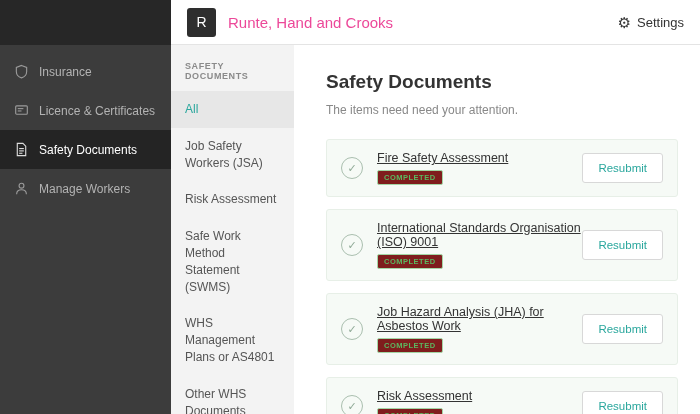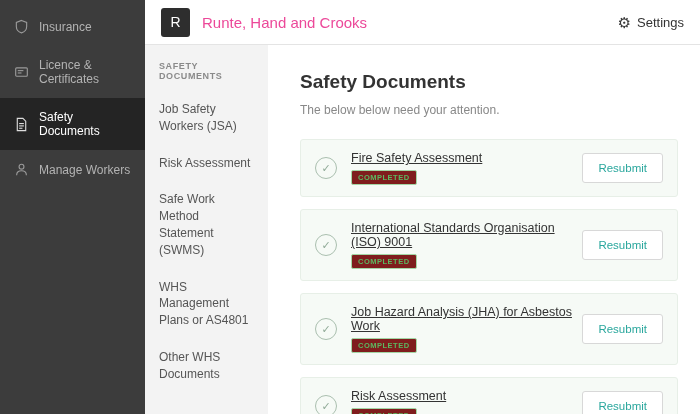--- a/index.html
+++ b/index.html
@@ -1,21 +1,21 @@
 <!DOCTYPE html>
 <html><head>
 <meta charset="utf-8">
 <style>
   * { margin:0; padding:0; box-sizing:border-box; }
   html,body { width:700px; height:414px; overflow:hidden; background:#fff;
               font-family:"Liberation Sans", sans-serif; }
   .app { display:flex; width:700px; height:414px; }
 
   
-  .sidebar { width:145px; background:#3c3c3c; flex-shrink:0; display:flex; }
+  .sidebar { width:171px; background:#3c3c3c; flex-shrink:0; display:flex; flex-direction:column; }
   .sidebar-corner { height:45px; background:#272727; flex-shrink:0; }
   .sidebar-nav { padding-top:7px; }
   .side-item { display:flex; align-items:center; gap:10px; padding:12px 14px;
                font-size:12px; color:#b3b3b3; cursor:pointer; }
   .side-item .s-icon { width:15px; height:15px; flex-shrink:0; display:flex; align-items:center; justify-content:center; color:#9a9a9a; }
   .side-item.active { background:#242424; color:#ffffff; }
   .side-item.active .s-icon { color:#dcdcdc; }
 
   
   .right-col { flex:1; display:flex; flex-direction:column; min-width:0; }
@@ -120,41 +120,44 @@
         <span class="gear">⚙</span>
         <span>Settings</span>
       </div>
     </div>
 
     <div class="content">
 
       <div class="subnav">
         <div class="subnav-title">SAFETY DOCUMENTS</div>
         <div id="subnav-list">
+            <div class="subnav-item active">
+    <span>All</span>
+  </div>
             <div class="subnav-item">
     <span>Job Safety Workers (JSA)</span>
   </div>
             <div class="subnav-item">
     <span>Risk Assessment</span>
   </div>
             <div class="subnav-item">
     <span>Safe Work Method Statement (SWMS)</span>
   </div>
             <div class="subnav-item">
     <span>WHS Management Plans or AS4801</span>
   </div>
             <div class="subnav-item">
     <span>Other WHS Documents</span>
   </div>
           </div>
       </div>
 
       <div class="main">
         <div class="page-title">Safety Documents</div>
-        <div class="page-sub">The below below need your attention.</div>
+        <div class="page-sub">The items need need your attention.</div>
         <div id="doc-list">
             <div class="doc-row">
     <span class="check-circle">
       <span>✓</span>
     </span>
     <div class="doc-info">
       <div class="doc-title">Fire Safety Assessment</div>
       <span class="badge">COMPLETED</span>
     </div>
     <button class="resubmit-btn">Resubmit</button>

